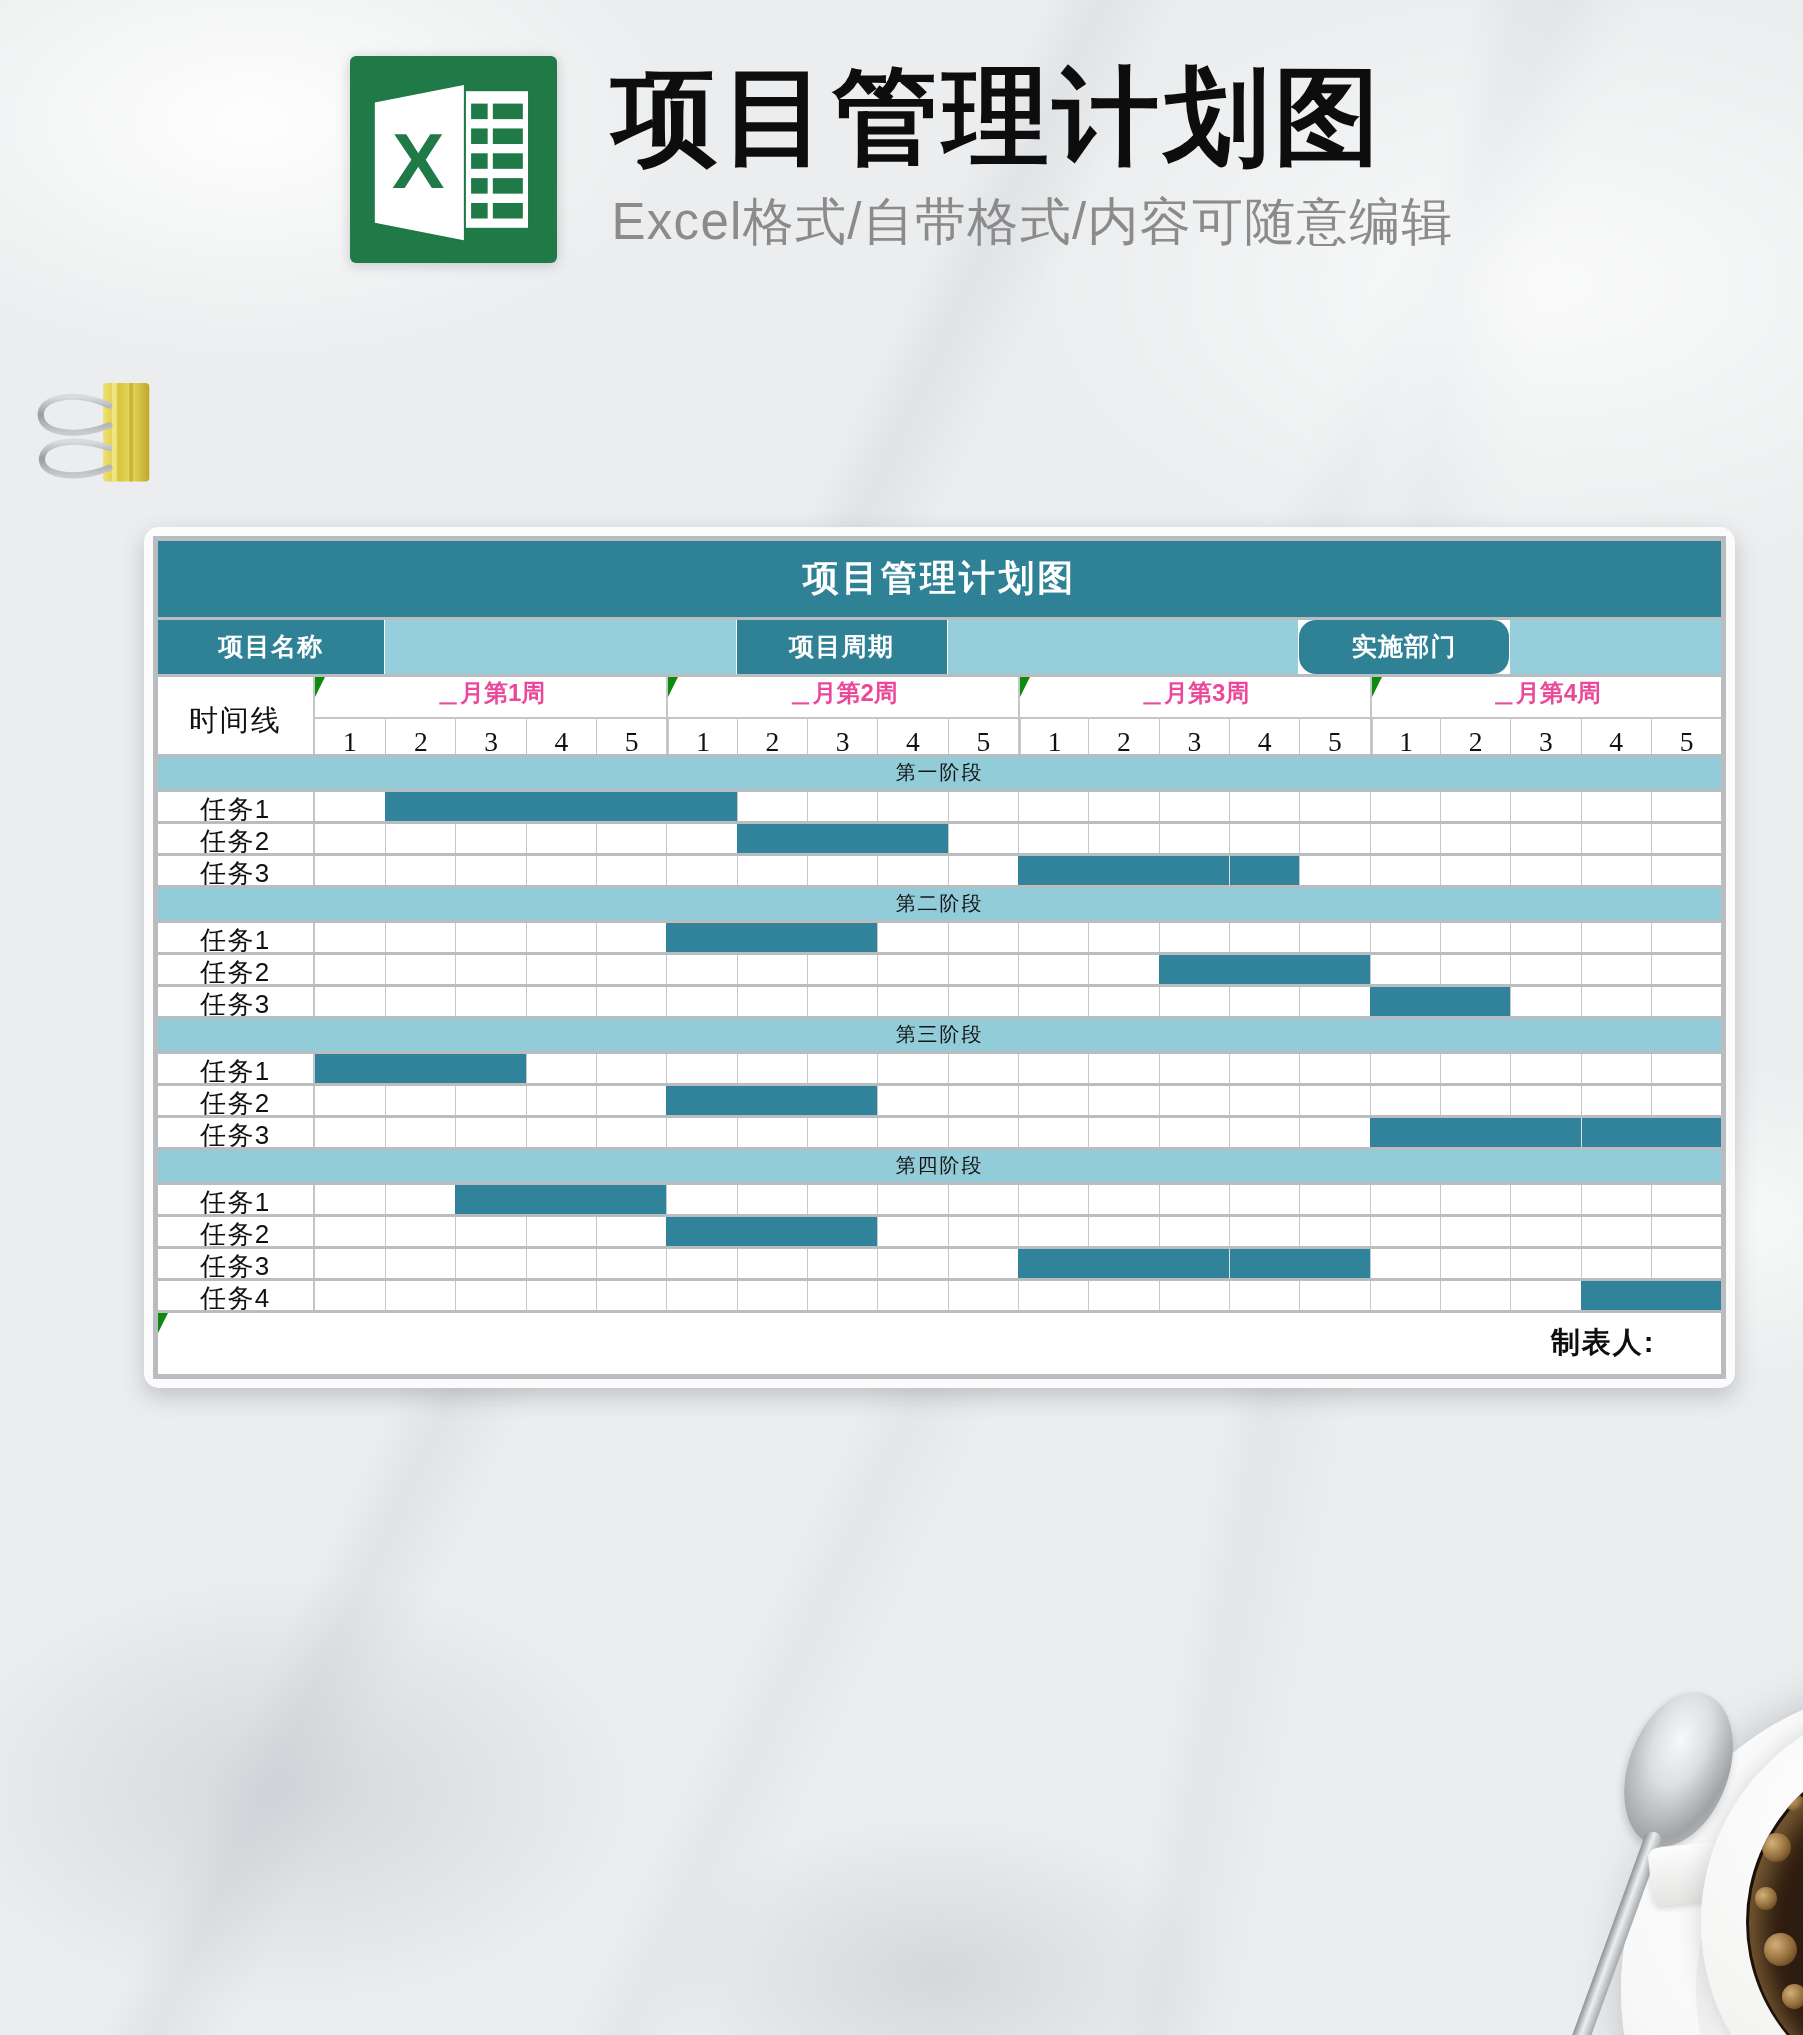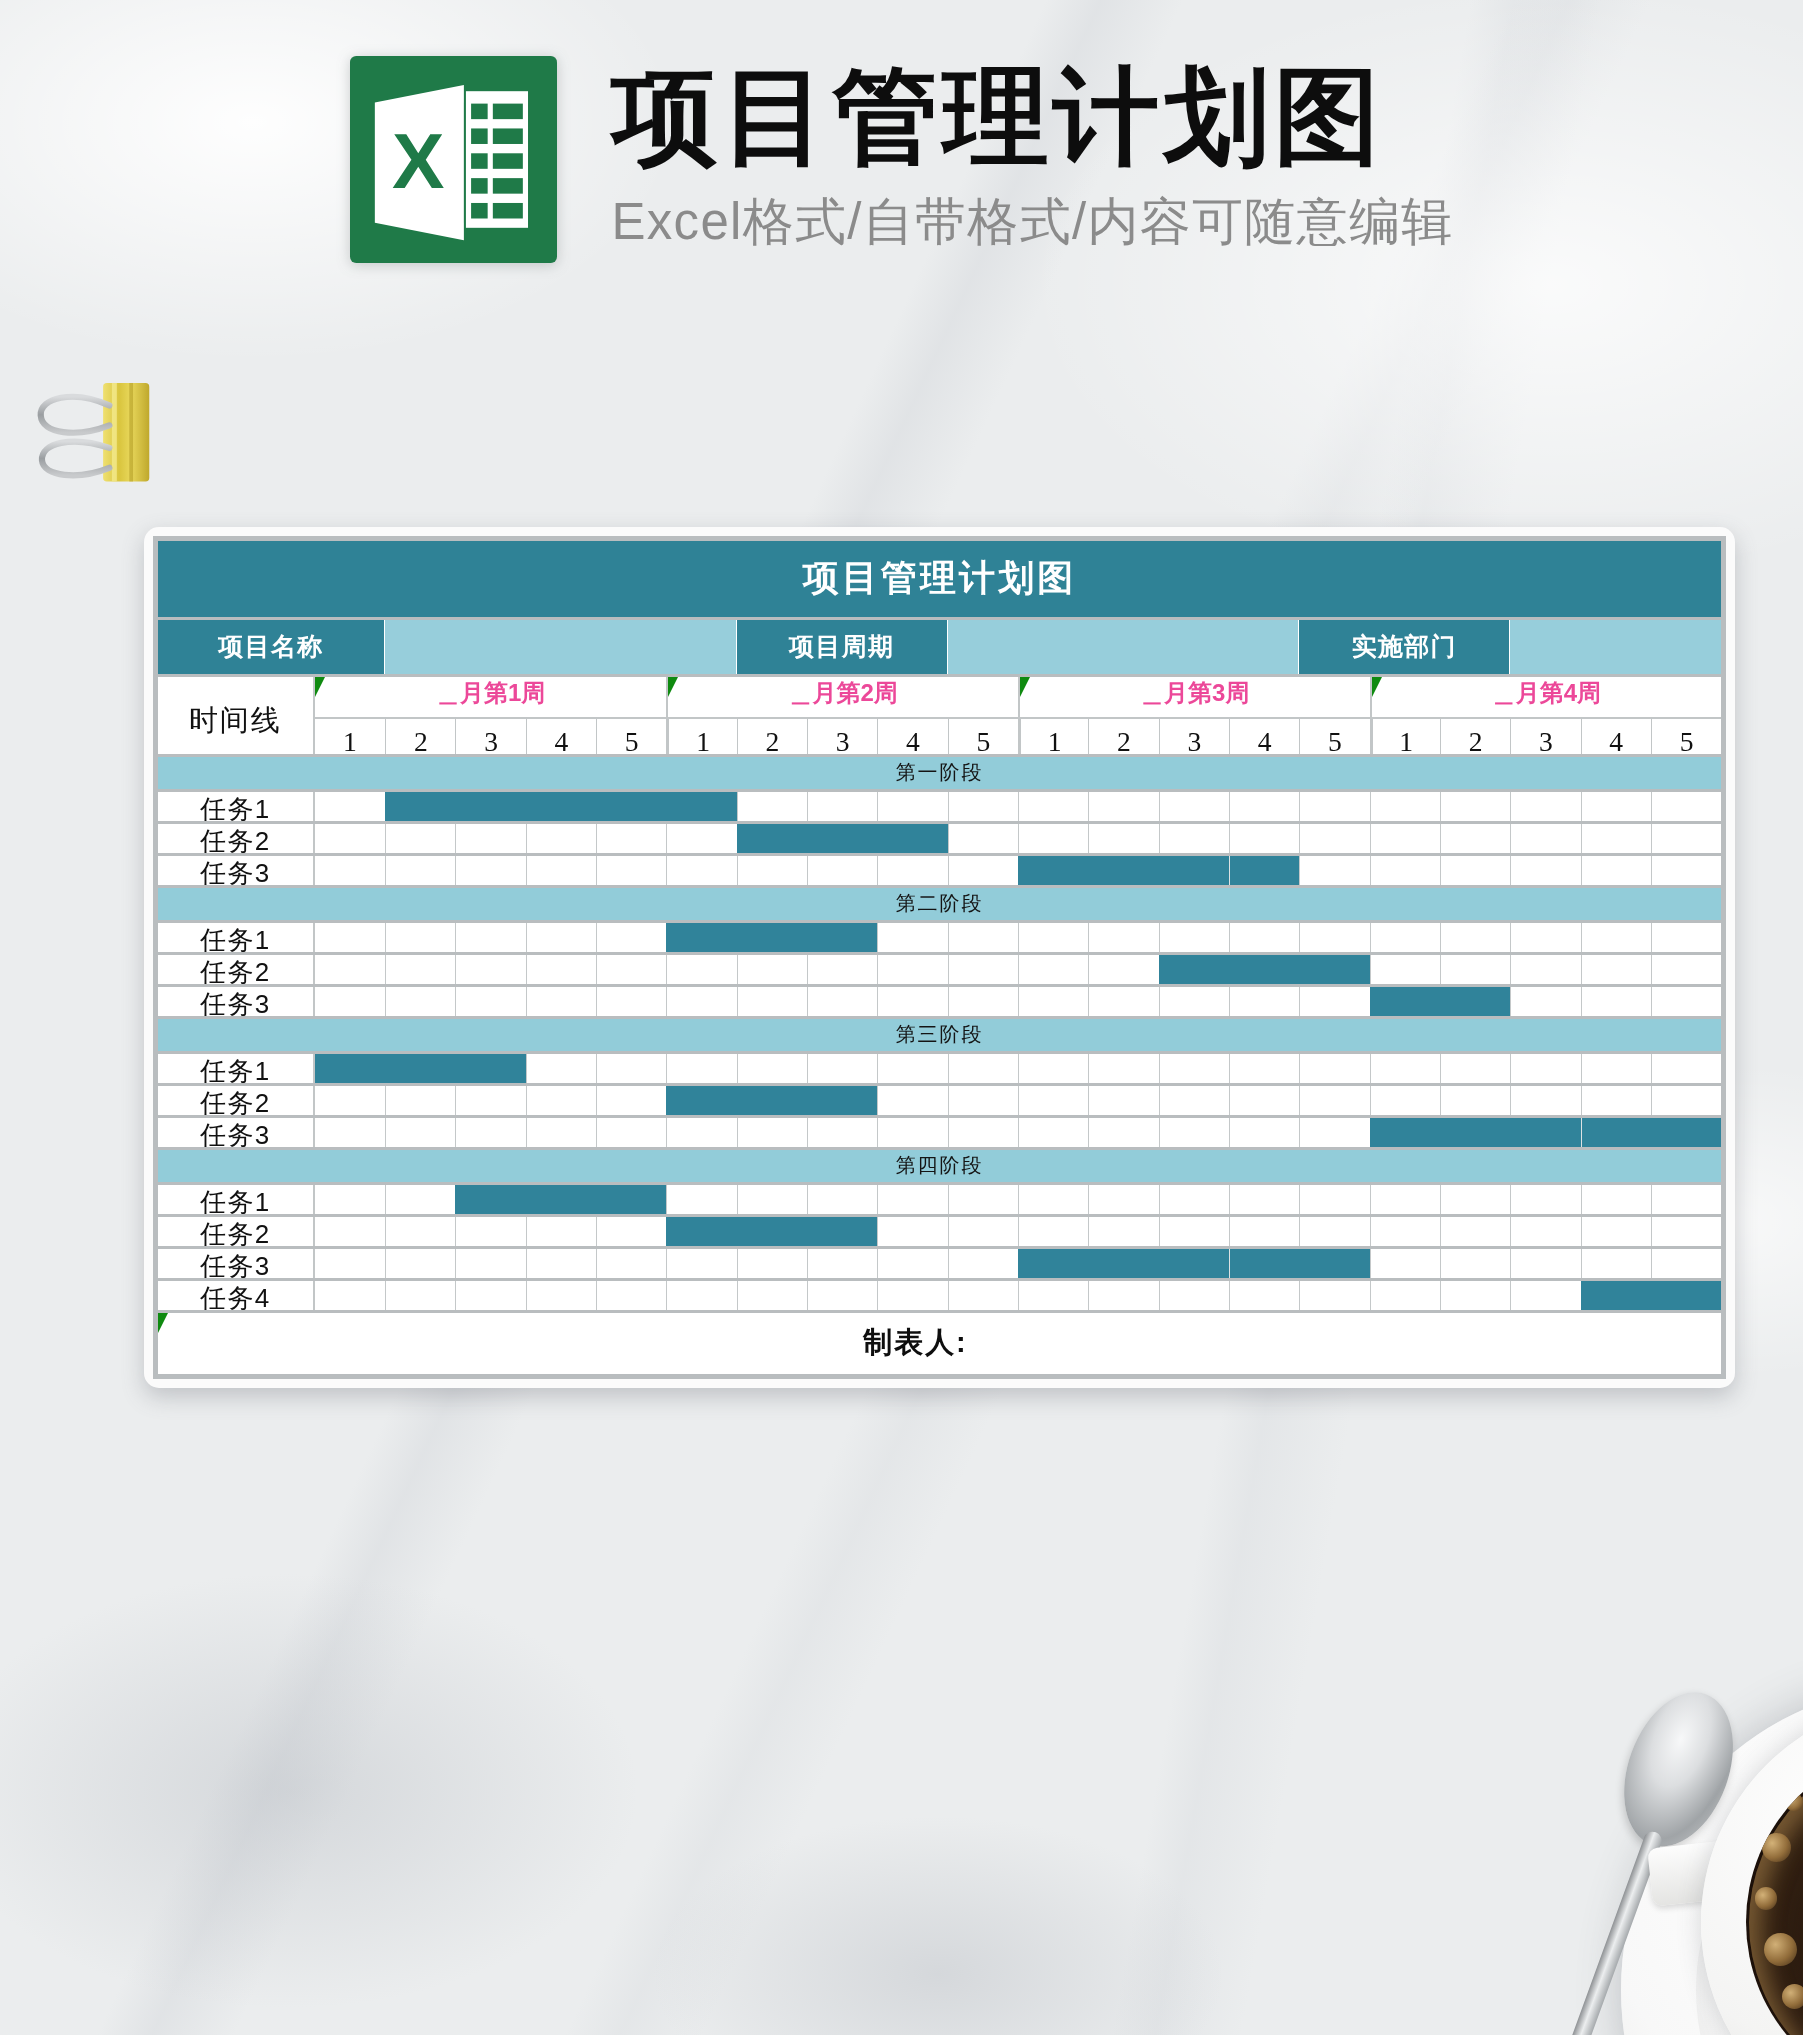--- a/index.html
+++ b/index.html
@@ -70,22 +70,22 @@
   .r-banner{height:35px;background:var(--banner)}
   .banner-cell{grid-column:1 / -1;display:flex;align-items:center;justify-content:center;
     font-size:20px;color:#141414;letter-spacing:1.9px}
   .r-task{height:32px}
   .task-label{display:flex;align-items:center;justify-content:center;font-size:26px;color:#111;
     border-right:2.5px solid var(--boxline);letter-spacing:1.3px}
   .tcell{border-left:1.9px solid var(--cellline)}
   .tcell.col-first{border-left:none}
   .tcell.bar{background:var(--bar);border-left-color:transparent}
   .tcell.bar.split{border-left:1.9px solid #dde2e3}
-  .r-footer{height:64px;display:flex;align-items:center;justify-content:center;
-    padding-right:48px;font-size:29px;font-weight:700;color:#0e0e0e;letter-spacing:1.9px}
+  .r-footer{height:64px;display:flex;align-items:center;justify-content:flex-end;
+    padding-right:66px;font-size:29px;font-weight:700;color:#0e0e0e;letter-spacing:1.9px}
   .tri{position:absolute;top:0;width:0;height:0;
     border-top:20px solid var(--green);border-right:10px solid transparent}
 
   
   .saucer{position:absolute;left:1621px;top:1683px;width:614px;height:614px;border-radius:50%;
     background:radial-gradient(circle at 36% 32%, #ffffff 0%, #f8f8f8 42%, #ececea 60%, #dfdfdd 74%, #f1f1f0 100%);
     box-shadow:0 0 44px rgba(85,90,98,.30)}
   .saucer::after{content:'';position:absolute;inset:75px;border-radius:50%;
     box-shadow:inset 0 0 56px rgba(0,0,0,.08)}
   .spoon{position:absolute;left:1626px;top:1691px;width:125px;height:413px;transform:rotate(20deg);transform-origin:50% 12%}
@@ -164,21 +164,21 @@
 <div class="card">
   <div class="frame" id="sheet">
       <div class="row r-title">
         <div class="title-cell">项目管理计划图</div>
       </div>
       <div class="row r-info">
         <div class="info-label" style="grid-column: span 2;">项目名称</div>
         <div class="info-input" style="grid-column: span 5;"></div>
         <div class="info-label" style="grid-column: span 3;">项目周期</div>
         <div class="info-input" style="grid-column: span 5;"></div>
-        <div class="info-label" style="grid-column: span 3;">实施部门</div>
+        <div class="info-label" style="grid-column: span 3; border-radius: 17px;">实施部门</div>
         <div class="info-input info-last" style="grid-column: span 3;"></div>
       </div>
       <div class="row r-timeline">
         <div class="tl-label">时间线</div>
         <div class="week-cell week-first" style="grid-column: span 5;">
           <span class="tri" style="left: 0px;"></span>
           <span>＿月第1周</span>
         </div>
         <div class="week-cell" style="grid-column: span 5;">
           <span class="tri" style="left: 0px;"></span>

